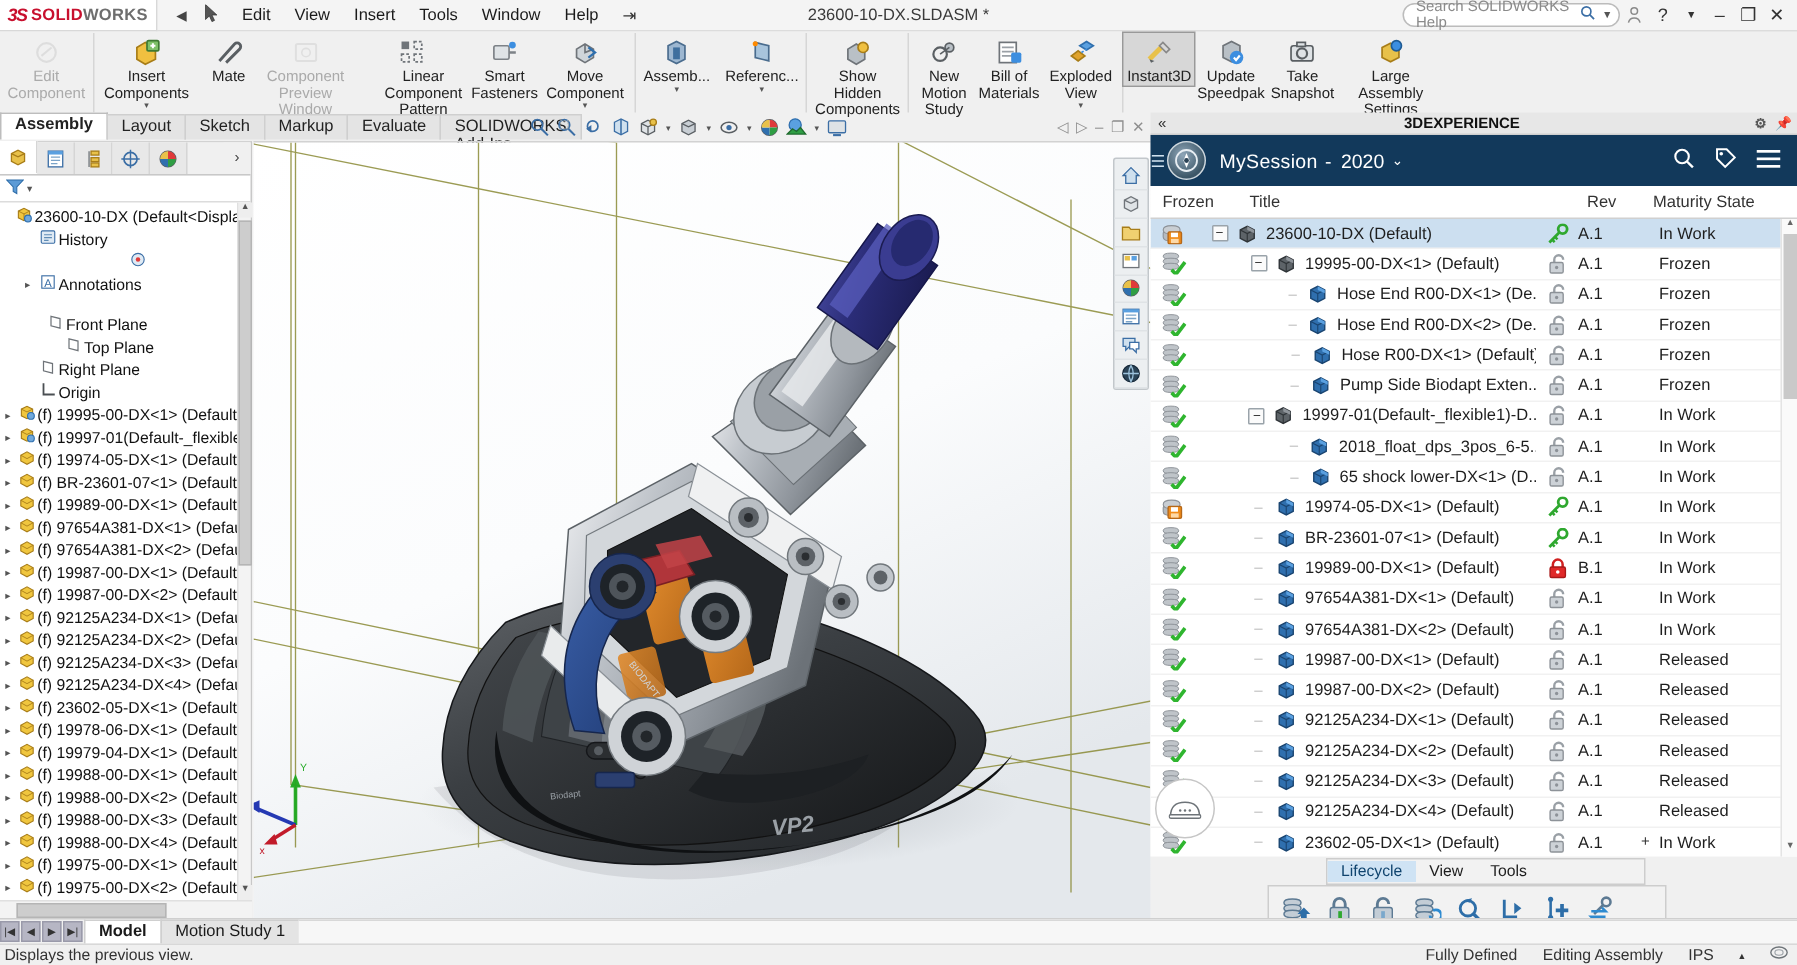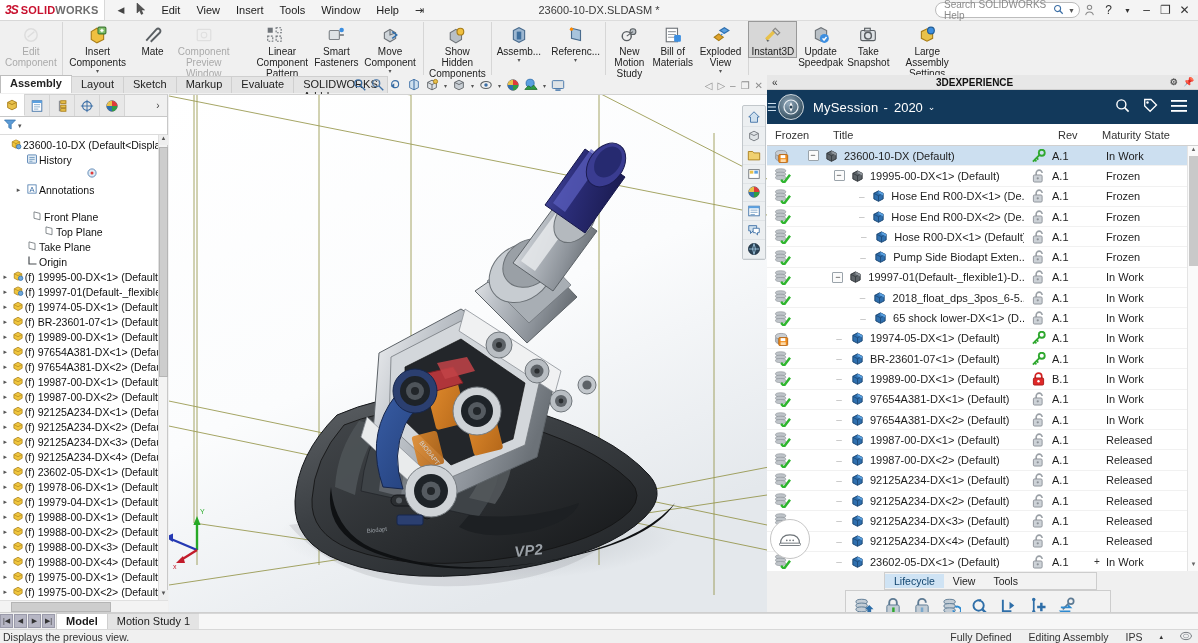--- a/index.html
+++ b/index.html
@@ -295,48 +295,48 @@
             </svg>
           </div>
           <div class="lbl" style="white-space: pre-line;">Move Component</div>
           <div class="car">▾</div>
         </div>
       </div>
       <div class="rgroup">
         <div class="cmd">
           <div class="ic">
             <svg width="18" height="18" viewBox="0 0 16 16">
-              <path d="M2 6 L7 3 L12 6 L12 12 L7 15 L2 12z" fill="#b9c0c6" stroke="#6f7479"></path>
-              <circle cx="11" cy="5" r="3" fill="#f0c040" stroke="#a87d18"></circle>
-            </svg>
-          </div>
-          <div class="lbl" style="white-space: pre-line;">Show Hidden
-Components</div>
-        </div>
-      </div>
-      <div class="rgroup">
-        <div class="cmd">
-          <div class="ic">
-            <svg width="18" height="18" viewBox="0 0 16 16">
               <path d="M3 4 L8 1.5 L13 4 L13 12 L8 14.5 L3 12z" fill="#9db7d1" stroke="#4a6c8e"></path>
               <rect x="6" y="5" width="4" height="7" fill="#3f6f9e"></rect>
             </svg>
           </div>
           <div class="lbl" style="white-space: pre-line;">Assemb...</div>
           <div class="car">▾</div>
         </div>
         <div class="cmd">
           <div class="ic">
             <svg width="18" height="18" viewBox="0 0 16 16">
               <path d="M4 2 L12 4 L12 13 L4 11z" fill="#a8c4dc" stroke="#4a6c8e"></path>
               <circle cx="4" cy="2.8" r="1.5" fill="#ff8a00"></circle>
             </svg>
           </div>
           <div class="lbl" style="white-space: pre-line;">Referenc...</div>
           <div class="car">▾</div>
+        </div>
+      </div>
+      <div class="rgroup">
+        <div class="cmd">
+          <div class="ic">
+            <svg width="18" height="18" viewBox="0 0 16 16">
+              <path d="M2 6 L7 3 L12 6 L12 12 L7 15 L2 12z" fill="#b9c0c6" stroke="#6f7479"></path>
+              <circle cx="11" cy="5" r="3" fill="#f0c040" stroke="#a87d18"></circle>
+            </svg>
+          </div>
+          <div class="lbl" style="white-space: pre-line;">Show Hidden
+Components</div>
         </div>
       </div>
       <div class="rgroup">
         <div class="cmd">
           <div class="ic">
             <svg width="18" height="18" viewBox="0 0 16 16">
               <circle cx="6" cy="9" r="4" fill="none" stroke="#5a5f63" stroke-width="1.3"></circle>
               <circle cx="11.5" cy="5" r="2.6" fill="#b9c0c6" stroke="#5a5f63"></circle>
               <path d="M6 9 L11.5 5" stroke="#5a5f63"></path>
             </svg>
@@ -595,21 +595,21 @@
           <span class="ti"><svg width="12" height="12" viewBox="0 0 16 16">
               <path d="M4 2.5 L12 4.5 L12 13 L4 11z" fill="none" stroke="#6f7479" stroke-width="1.1"></path>
             </svg></span>
           <span class="tl">Top Plane</span>
         </div>
         <div class="tr" style="padding-left: 13px;">
           <span class="exp"></span>
           <span class="ti"><svg width="12" height="12" viewBox="0 0 16 16">
               <path d="M4 2.5 L12 4.5 L12 13 L4 11z" fill="none" stroke="#6f7479" stroke-width="1.1"></path>
             </svg></span>
-          <span class="tl">Take Plane</span>
+          <span class="tl">Right Plane</span>
         </div>
         <div class="tr" style="padding-left: 13px;">
           <span class="exp"></span>
           <span class="ti"><svg width="12" height="12" viewBox="0 0 16 16">
               <path d="M4 2 L4 12 L14 12" fill="none" stroke="#4a4f53" stroke-width="1.6"></path>
             </svg></span>
           <span class="tl">Origin</span>
         </div>
         <div class="tr" style="padding-left: 0px;">
           <span class="exp">▸</span>

